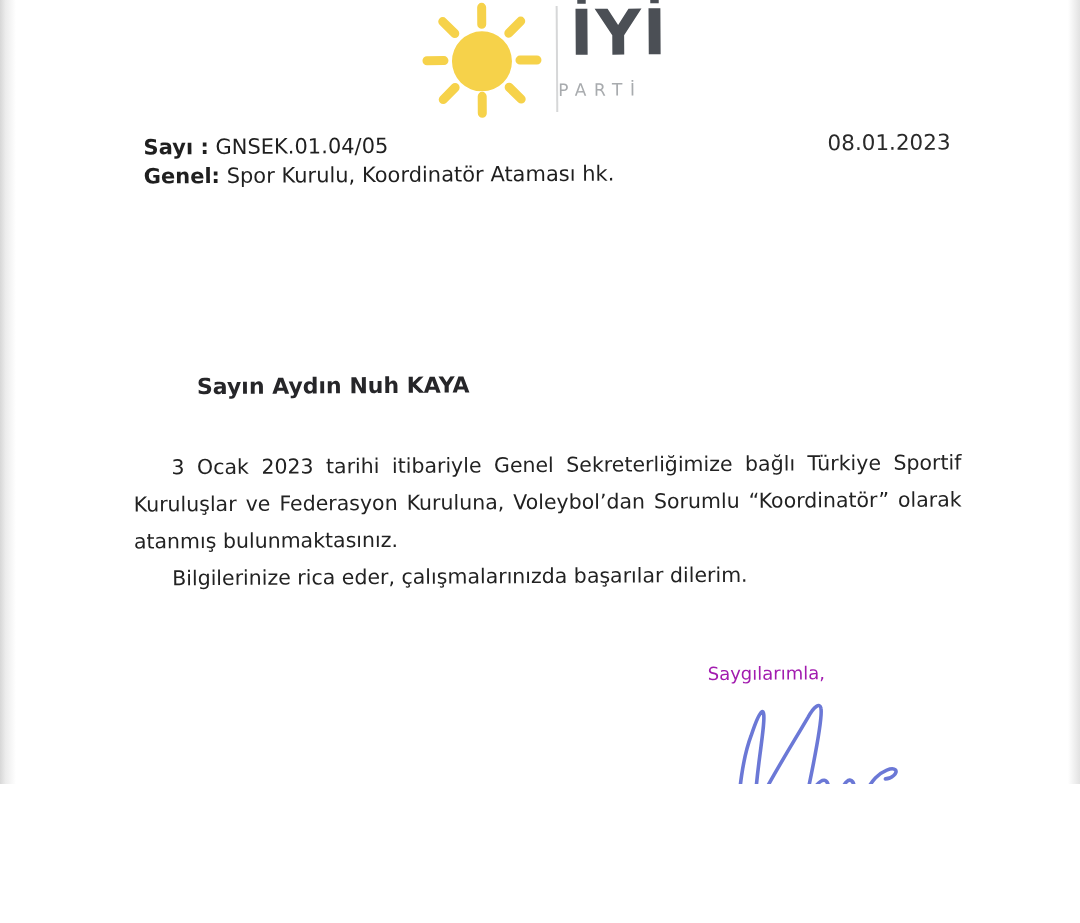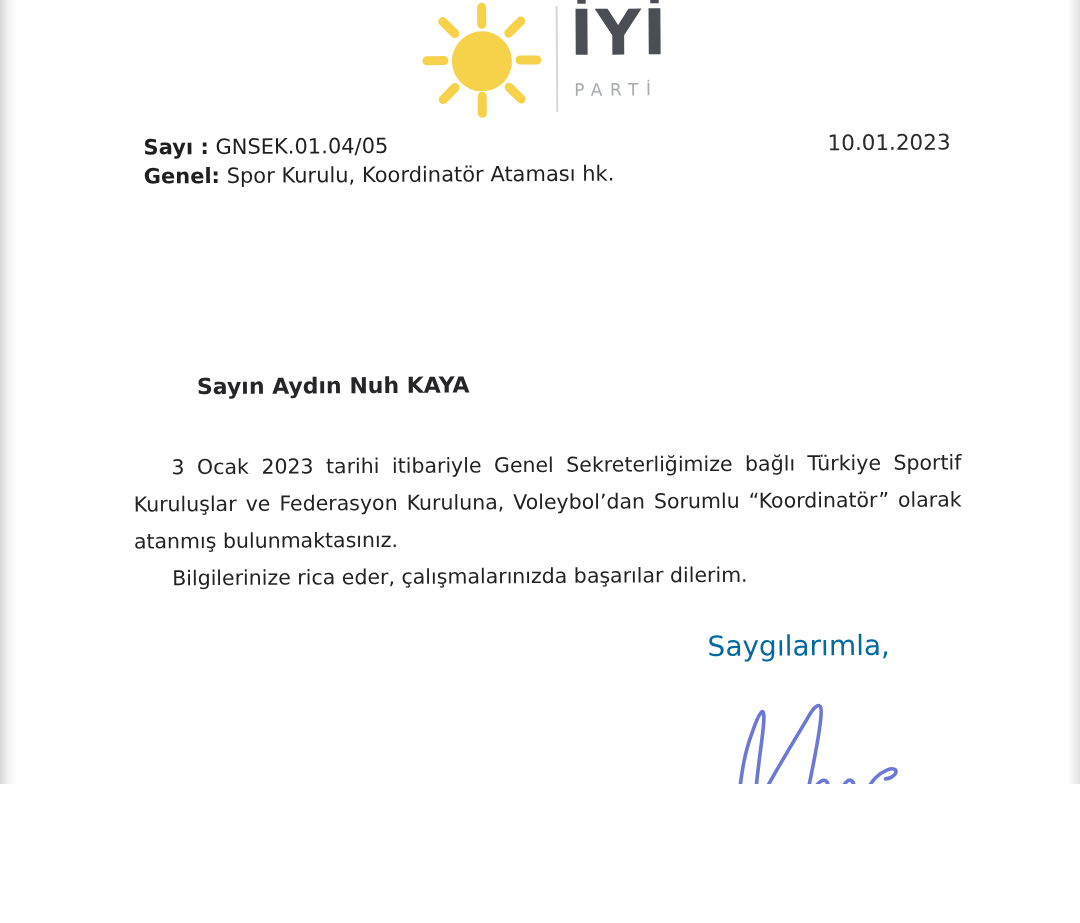--- a/index.html
+++ b/index.html
@@ -10,33 +10,33 @@
   }
   .edge{position:absolute;top:0;bottom:0;z-index:5;pointer-events:none;}
   .edge-left{left:0;width:16px;background:linear-gradient(90deg,#d7d7d7 0,#ececec 35%,rgba(255,255,255,0) 100%);}
   .edge-right{right:0;width:12px;background:linear-gradient(270deg,#e2e2e2 0,rgba(255,255,255,0) 100%);}
   .sheet{position:absolute;inset:0;transform:rotate(-0.35deg);transform-origin:50% 50%;}
 
   
   .sun-svg{position:absolute;left:416px;top:-2px;width:136px;height:124px;}
   .logo-divider{position:absolute;left:558px;top:6px;width:2px;height:106px;background:#d6d7d8;}
   .wordmark{position:absolute;left:572px;top:2px;font-size:63px;font-weight:bold;letter-spacing:2px;line-height:1;}
-  .parti{position:absolute;left:576px;top:80px;font-size:17px;letter-spacing:7.5px;font-weight:500;text-align:right;}
+  .parti{position:absolute;left:560px;top:80px;font-size:17px;letter-spacing:7.5px;font-weight:500;text-align:right;}
 
   
   .refs{position:absolute;left:133px;top:131px;font-size:21px;line-height:29px;white-space:nowrap;}
   .refs .lbl{font-weight:bold;margin-left:12px;}
   .date{position:absolute;left:829px;top:132px;font-size:21.5px;color:#2a2a2a;}
 
   .recipient{position:absolute;left:197px;top:372px;font-size:22px;font-weight:bold;color:#262629;}
 
   .bodytext{position:absolute;left:133px;top:447px;width:828px;}
   .bodytext p{margin:0;font-size:20.5px;line-height:37px;text-align:justify;text-indent:38px;color:#222;}
 
-  .closing{position:absolute;left:706px;top:631px;font-size:28px;color:#0369a1;}
+  .closing{position:absolute;left:706px;top:664px;font-size:18px;color:#a21caf;}
   .signer-name{position:absolute;left:655px;top:812px;width:270px;text-align:center;font-size:23px;font-weight:bold;color:#222;}
   .signer-title{position:absolute;left:640px;top:839px;width:300px;text-align:center;font-size:22px;color:#2b2b2b;}
 
   .ink{position:absolute;left:0;top:0;z-index:4;mix-blend-mode:multiply;pointer-events:none;}
 </style>
 </head>
 <body>
 
 <div class="page">
   <div class="sheet">
@@ -61,21 +61,21 @@
     <div class="refs">
       <div>
         <span class="lbl">Sayı :</span>
         <span>GNSEK.01.04/05</span>
       </div>
       <div>
         <span class="lbl">Genel:</span>
         <span>Spor Kurulu, Koordinatör Ataması hk.</span>
       </div>
     </div>
-    <div class="date">10.01.2023</div>
+    <div class="date">08.01.2023</div>
 
     <div class="recipient">Sayın Aydın Nuh KAYA</div>
 
     <div class="bodytext">
       <p>3 Ocak 2023 tarihi itibariyle Genel Sekreterliğimize bağlı Türkiye Sportif Kuruluşlar ve Federasyon Kuruluna, Voleybol’dan Sorumlu “Koordinatör” olarak atanmış bulunmaktasınız.</p>
       <p>Bilgilerinize rica eder, çalışmalarınızda başarılar dilerim.</p>
     </div>
 
     <div class="closing">Saygılarımla,</div>
     <div class="signer-name">Uğur POYRAZ</div>

